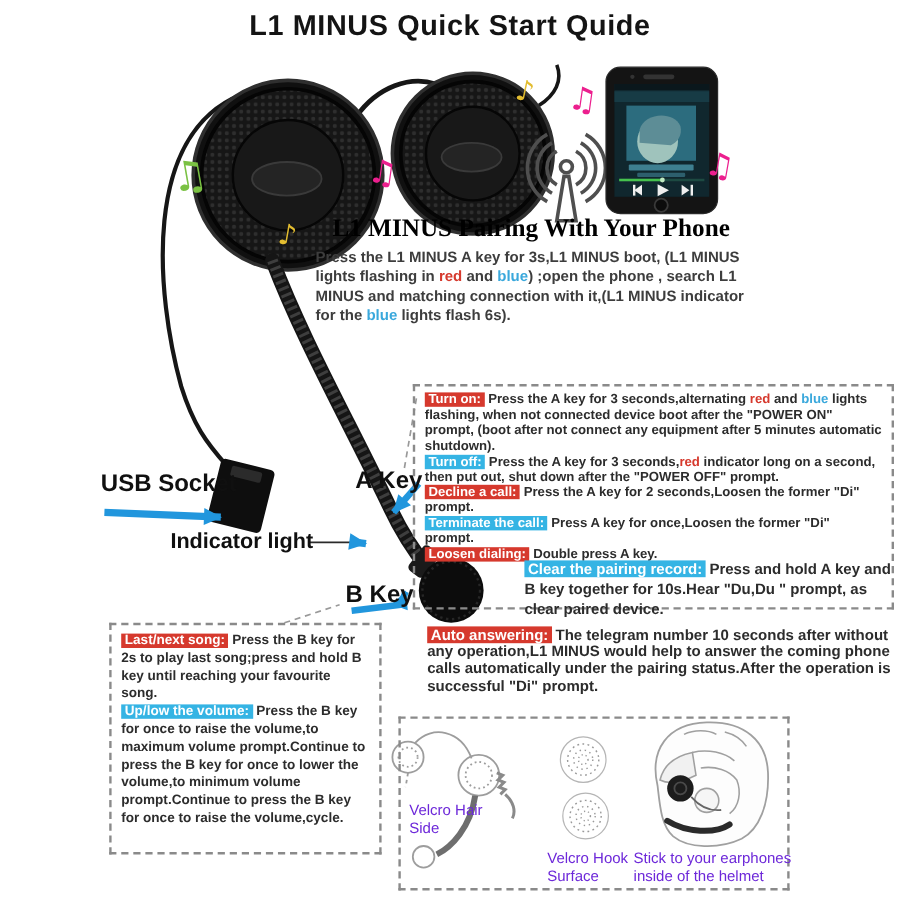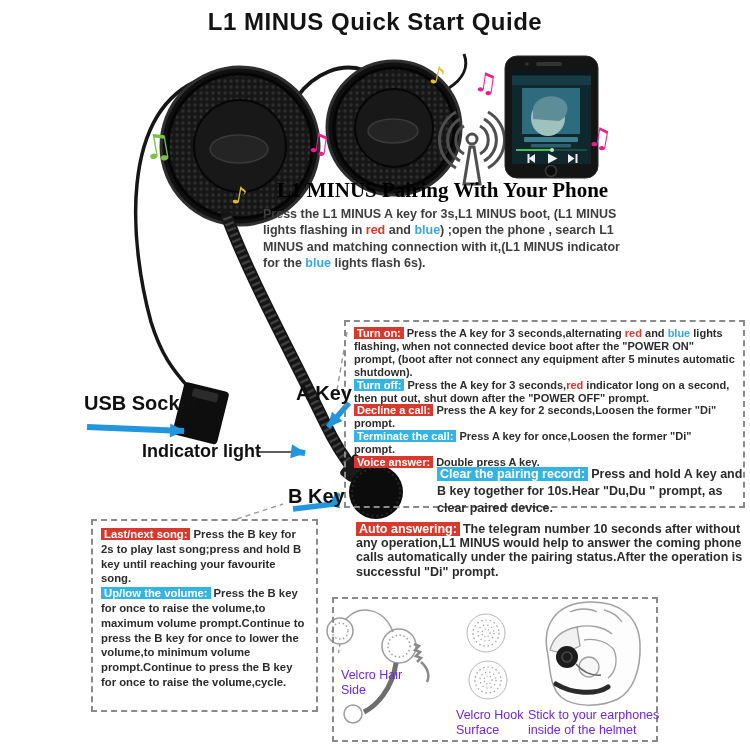--- a/index.html
+++ b/index.html
@@ -20,21 +20,21 @@
   #box-b .instr{font-size:11.3px;line-height:14.8px;}
   .hl{color:#fff;padding:0 3px;margin-right:3px;}
   .hl-red{background:#d6392d;}
   .hl-cyan{background:#35b4e4;}
   .free-instr{position:absolute;margin:0;font-weight:700;color:#2c2c2c;}
   #clear-block{left:437px;top:466px;width:310px;font-size:12.5px;line-height:17.2px;}
   #auto-block{left:356px;top:522px;width:392px;font-size:12.5px;line-height:14.2px;}
   .callout{position:absolute;margin:0;font-weight:bold;color:#101010;white-space:nowrap;}
   #usb-label{left:84px;top:392px;font-size:20px;}
   #indicator-label{left:142px;top:441px;font-size:18px;}
-  #a-key-label{left:296px;top:382px;font-size:20px;}
+  #a-key-label{left:296px;top:390px;font-size:20px;}
   #b-key-label{left:288px;top:485px;font-size:20px;}
   .small-label{position:absolute;margin:0;font-size:12.5px;line-height:15px;color:#6d28d9;font-weight:400;}
   #velcro-hair{left:341px;top:668px;width:72px;}
   #velcro-hook{left:456px;top:708px;width:85px;}
   #stick-label{left:528px;top:708px;width:132px;}
 </style>
 </head>
 <body>
 
 <div class="canvas">
@@ -179,21 +179,21 @@
   </svg>
 
   <h2 class="serif-head">L1 MINUS Pairing With Your Phone</h2>
   <p class="pair-body"><span>Press the L1 MINUS A key for 3s,L1 MINUS boot, (L1 MINUS lights flashing in </span><span style="color: rgb(214, 57, 45);">red</span><span> and </span><span style="color: rgb(58, 168, 220);">blue</span><span>) ;open the phone , search L1 MINUS and matching connection with it,(L1 MINUS indicator for the </span><span style="color: rgb(58, 168, 220);">blue</span><span> lights flash 6s).</span></p>
 
   <div id="box-a" class="dashed-box">
     <p class="instr"><span class="hl hl-red">Turn on:</span><span><span>Press the A key for 3 seconds,alternating </span><span style="color: rgb(214, 57, 45);">red</span><span> and </span><span style="color: rgb(58, 168, 220);">blue</span><span> lights flashing, when not connected device boot after the "POWER ON" prompt, (boot after not connect any equipment after 5 minutes automatic shutdown).</span></span></p>
     <p class="instr"><span class="hl hl-cyan">Turn off:</span><span><span>Press the A key for 3 seconds,</span><span style="color: rgb(214, 57, 45);">red</span><span> indicator long on a second, then put out, shut down after the "POWER OFF" prompt.</span></span></p>
     <p class="instr"><span class="hl hl-red">Decline a call:</span><span><span>Press the A key for 2 seconds,Loosen the former "Di" prompt.</span></span></p>
     <p class="instr"><span class="hl hl-cyan">Terminate the call:</span><span><span>Press A key for once,Loosen the former "Di" prompt.</span></span></p>
-    <p class="instr"><span class="hl hl-red">Voice answer:</span><span><span>Double press A key.</span></span></p>
+    <p class="instr"><span class="hl hl-red">Loosen dialing:</span><span><span>Double press A key.</span></span></p>
   </div>
 
   <p id="clear-block" class="free-instr"><span class="hl hl-cyan">Clear the pairing record:</span><span><span>Press and hold A key and B key together for 10s.Hear "Du,Du " prompt, as clear paired device.</span></span></p>
 
   <p id="auto-block" class="free-instr"><span class="hl hl-red">Auto answering:</span><span><span>The telegram number 10 seconds after without any operation,L1 MINUS would help to answer the coming phone calls automatically under the pairing status.After the operation is successful "Di" prompt.</span></span></p>
 
   <div id="box-b" class="dashed-box">
     <p class="instr"><span class="hl hl-red">Last/next song:</span><span><span>Press the B key for 2s to play last song;press and hold B key until reaching your favourite song.</span></span></p>
     <p class="instr"><span class="hl hl-cyan">Up/low the volume:</span><span><span>Press the B key for once to raise the volume,to maximum volume prompt.Continue to press the B key for once to lower the volume,to minimum volume prompt.Continue to press the B key for once to raise the volume,cycle.</span></span></p>
   </div>

